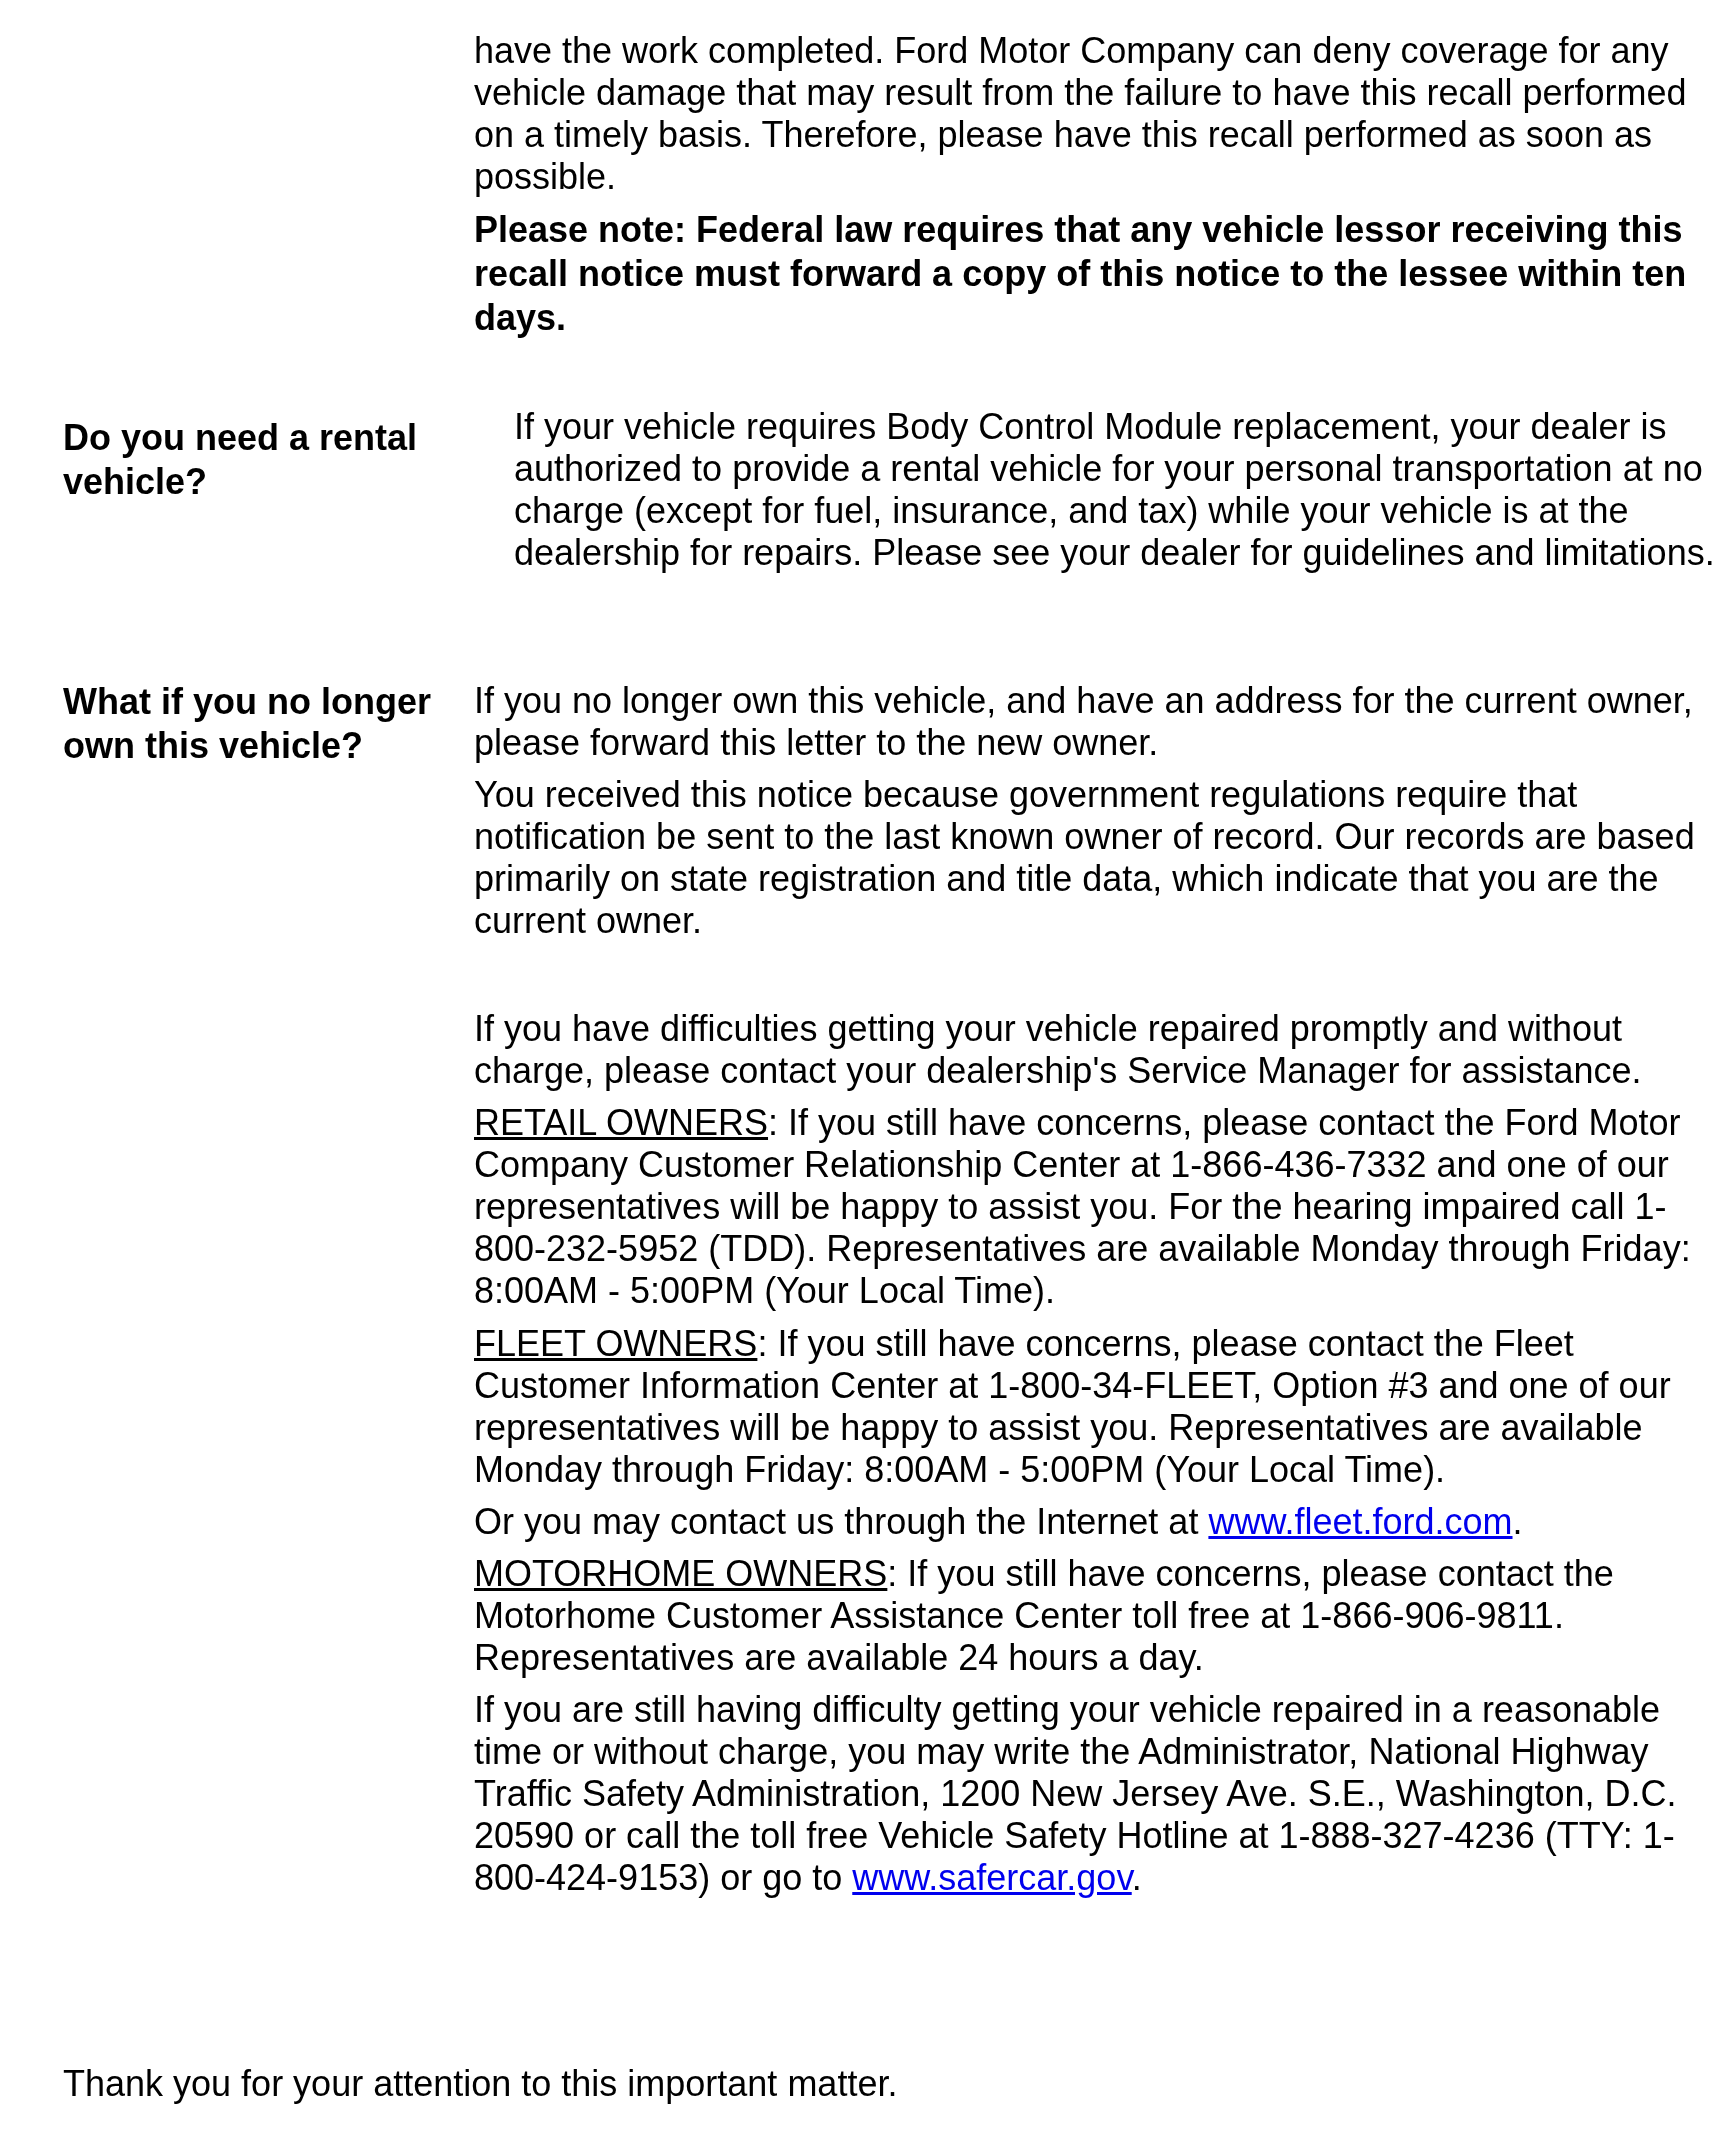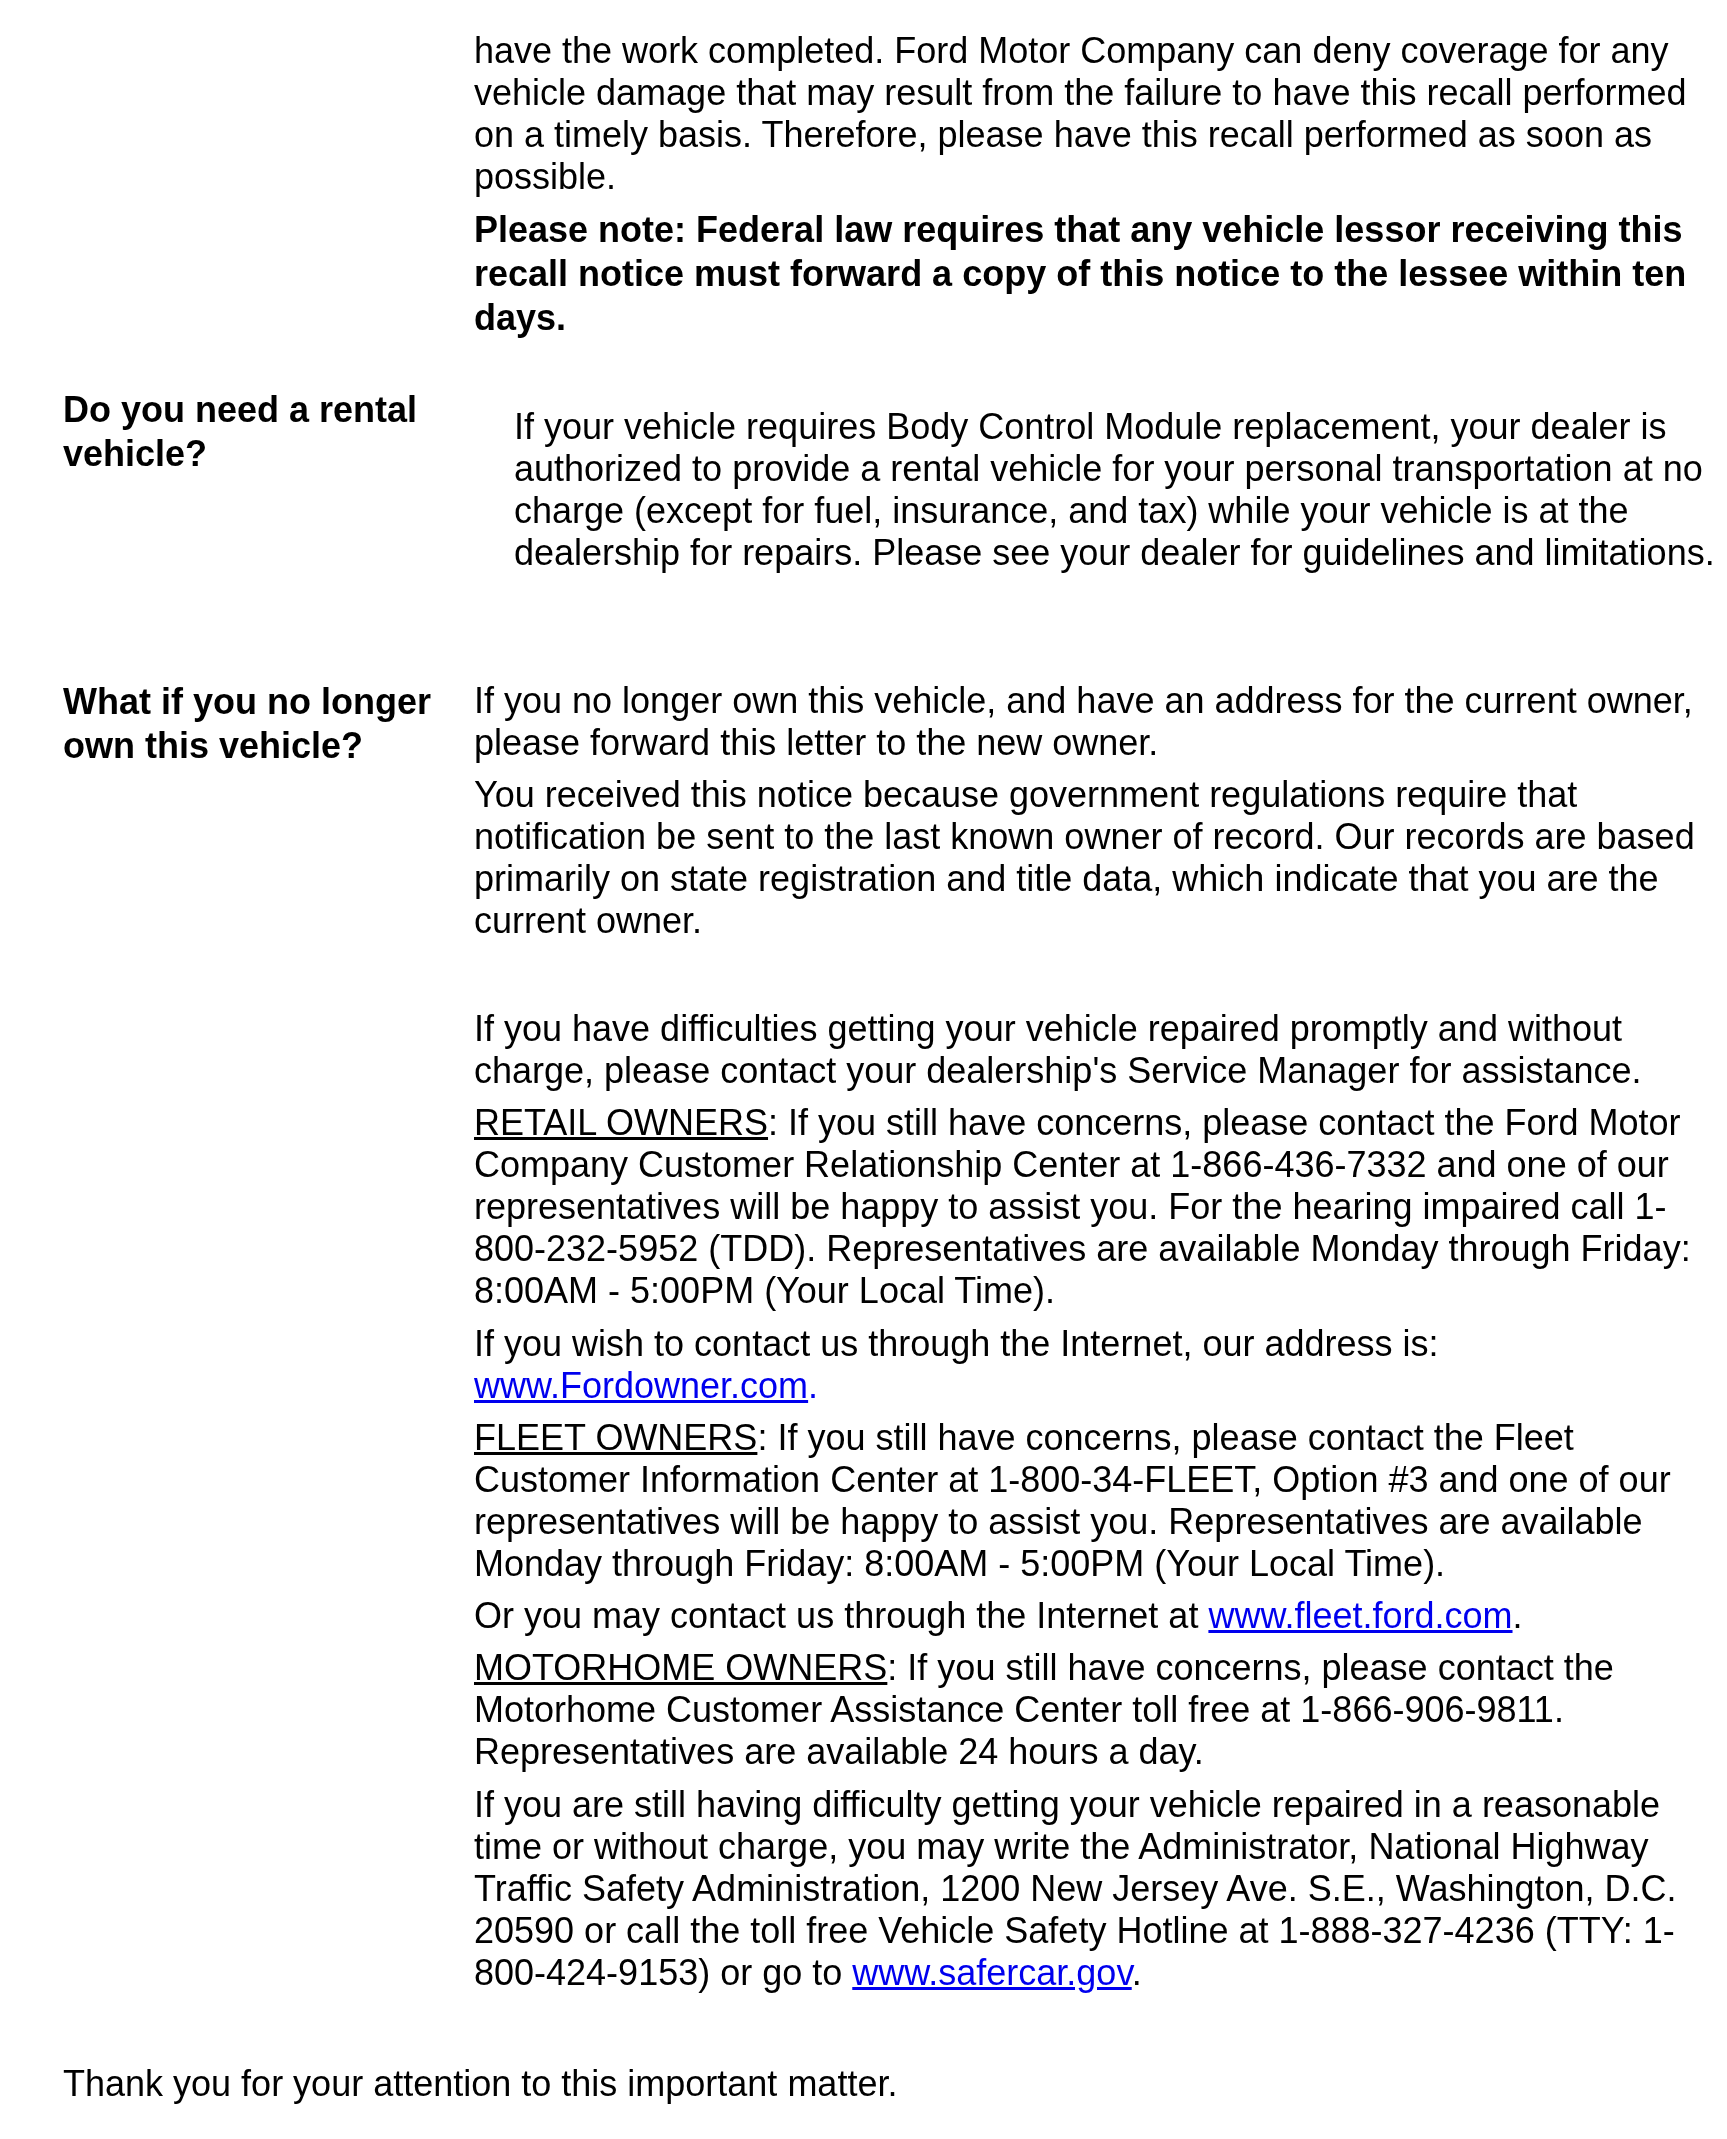--- a/index.html
+++ b/index.html
@@ -29,37 +29,36 @@
 </head>
 <body>
 
 <div class="page">
 
   <div class="body-col" style="top:30px;">
     <p class="para">have the work completed.  Ford Motor Company can deny coverage for any vehicle damage that may result from the failure to have this recall performed on a timely basis.  Therefore, please have this recall performed as soon as possible.</p>
     <p class="bold-note">Please note:  Federal law requires that any vehicle lessor receiving this recall notice must forward a copy of this notice to the lessee within ten days.</p>
   </div>
 
-  <div class="q-col" style="top:388px;">Do you need a rental vehicle?</div>
+  <div class="q-col" style="top:416px;">Do you need a rental vehicle?</div>
   <div class="body-col" style="top:406px;margin-left:40px;">
     <p class="para">If your vehicle requires Body Control Module replacement, your dealer is authorized to provide a rental vehicle for your personal transportation at no charge (except for fuel, insurance, and tax) while your vehicle is at the dealership for repairs.  Please see your dealer for guidelines and limitations.</p>
   </div>
 
   <div class="q-col" style="top:680px;">What if you no longer own this vehicle?</div>
   <div class="body-col" style="top:680px;">
     <p class="para">If you no longer own this vehicle, and have an address for the current owner, please forward this letter to the new owner.</p>
     <p class="para">You received this notice because government regulations require that notification be sent to the last known owner of record.  Our records are based primarily on state registration and title data, which indicate that you are the current owner.</p>
   </div>
 
   <div class="body-col" style="top:1008px;">
     <p class="para">If you have difficulties getting your vehicle repaired promptly and without charge, please contact your dealership's Service Manager for assistance.</p>
 
     <p class="para"><span class="u">RETAIL OWNERS</span><span>:  If you still have concerns, please contact the Ford Motor Company Customer Relationship Center at 1-866-436-7332 and one of our representatives will be happy to assist you.  For the hearing impaired call 1-800-232-5952 (TDD).  Representatives are available Monday through Friday:  8:00AM - 5:00PM (Your Local Time).</span></p>
 
-    <p class="para"><span>If you wish to contact us through the Internet, our address is: </span><a class="link">www.Fordowner.com</a><span style="color:#0000ee;">.</span></p>
 
     <p class="para"><span class="u">FLEET OWNERS</span><span>:  If you still have concerns, please contact the Fleet Customer Information Center at 1-800-34-FLEET, Option #3 and one of our representatives will be happy to assist you.  Representatives are available Monday through Friday:  8:00AM - 5:00PM (Your Local Time).</span></p>
 
     <p class="para"><span>Or you may contact us through the Internet at </span><a class="link">www.fleet.ford.com</a><span>.</span></p>
 
     <p class="para"><span class="u">MOTORHOME OWNERS</span><span>:  If you still have concerns, please contact the Motorhome Customer Assistance Center toll free at 1-866-906-9811.  Representatives are available 24 hours a day.</span></p>
 
     <p class="para"><span>If you are still having difficulty getting your vehicle repaired in a reasonable time or without charge, you may write the Administrator, National Highway Traffic Safety Administration, 1200 New Jersey Ave. S.E., Washington, D.C. 20590 or call the toll free Vehicle Safety Hotline at 1-888-327-4236 (TTY: 1-800-424-9153) or go to </span><a class="link">www.safercar.gov</a><span>.</span></p>
   </div>
 

